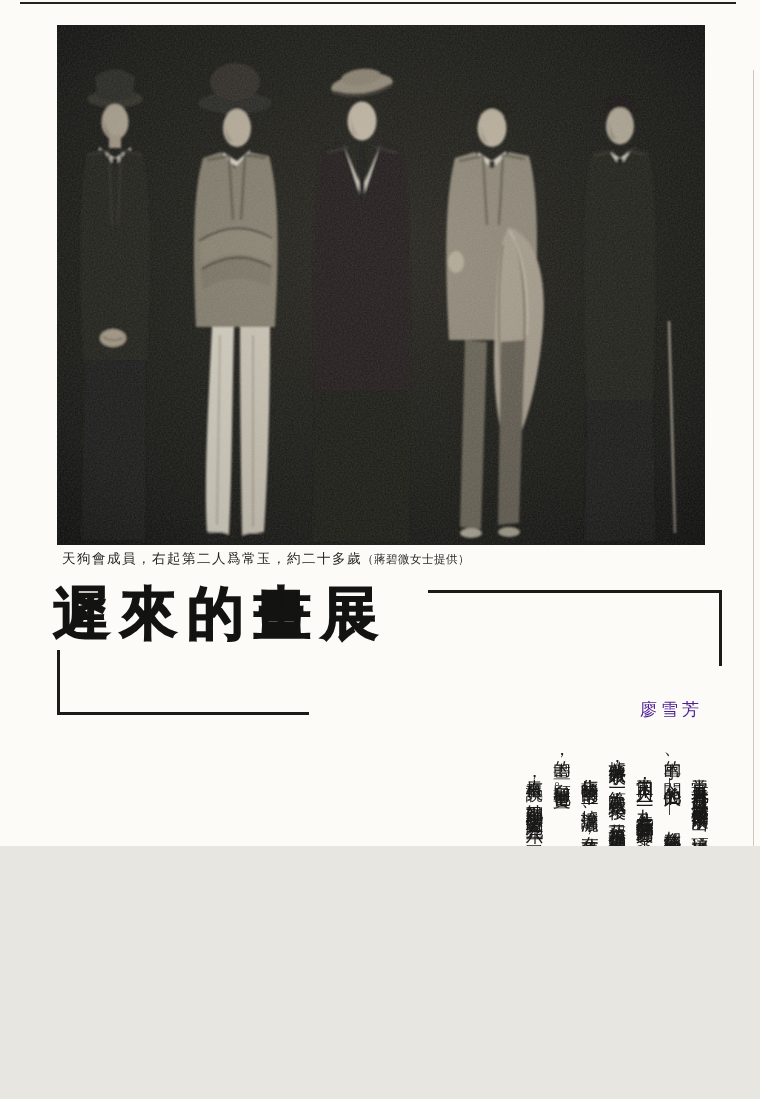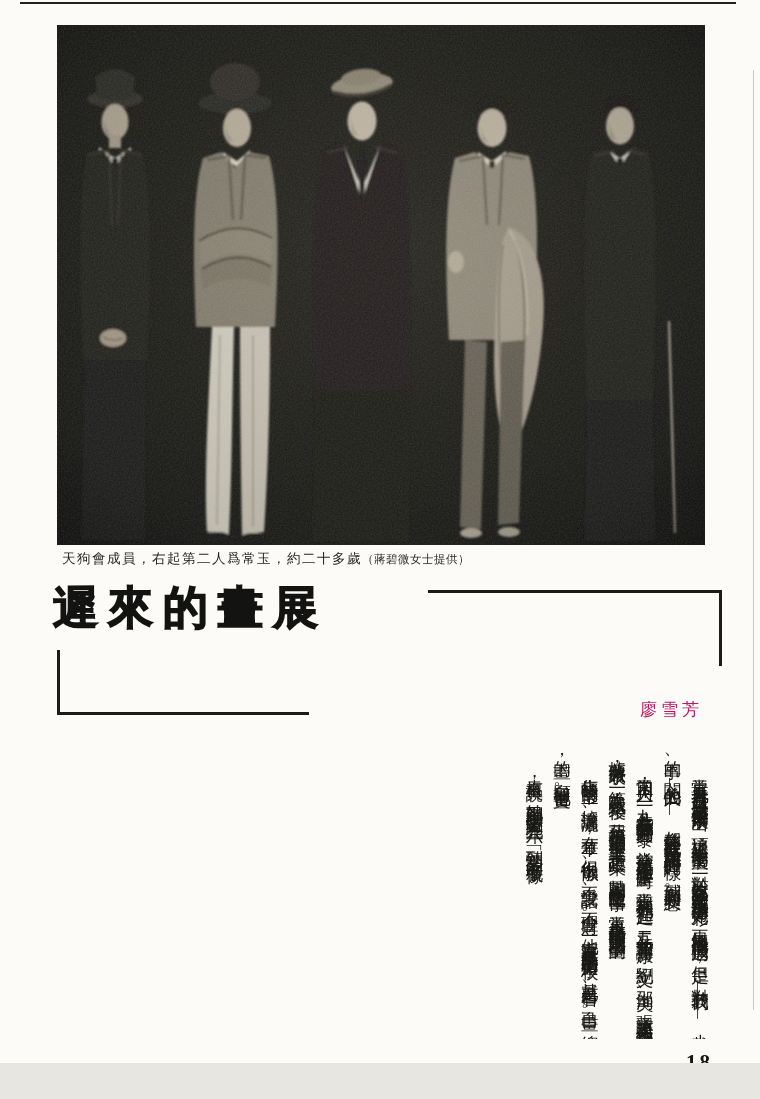--- a/index.html
+++ b/index.html
@@ -1,19 +1,19 @@
 <!DOCTYPE html>
 <html><head>
 <meta charset="utf-8">
 <style>
   * { margin:0; padding:0; box-sizing:border-box; }
   html,body { background:#e8e6e1; }
   .page {
     position:relative;
-    width:760px; height:1063px;
+    width:760px; height:846px;
     background:#fcfbf8;
     overflow:hidden;
     font-family:"Liberation Serif", serif;
     color:#1b1b19;
   }
   .top-rule {
     position:absolute; left:20px; top:2px; width:716px; height:2px;
     background:#22221f;
   }
   .edge-rule {
@@ -28,21 +28,21 @@
   .caption {
     position:absolute; left:62px; top:550px; width:620px;
     font-family:"Liberation Sans", sans-serif;
     font-size:13.5px; letter-spacing:1.5px; color:#1e1e1c;
     white-space:nowrap;
   }
   .caption .credit { font-size:11.5px; letter-spacing:0.5px; color:#2a2a28; }
   .headline-title {
     position:absolute; left:53px; top:584px;
     font-family:"Liberation Sans", sans-serif;
-    font-size:45px; line-height:1.05; font-weight:900;
+    font-size:57px; line-height:1.05; font-weight:900;
     letter-spacing:10px; color:#131311;
     -webkit-text-stroke:1.5px #131311;
     white-space:nowrap;
   }
   .bracket-top {
     position:absolute; left:428px; top:590px; width:294px; height:76px;
     border-top:3px solid #1b1b19; border-right:3px solid #1b1b19;
   }
   .bracket-bottom {
     position:absolute; left:57px; top:650px; width:252px; height:65px;
@@ -51,21 +51,21 @@
   .headline-subtitle {
     position:absolute; left:318px; top:670px;
     font-family:"Liberation Sans", sans-serif;
     font-size:42px; line-height:1.1; font-weight:800;
     letter-spacing:6px; color:#181816;
     -webkit-text-stroke:0.8px #181816;
     white-space:nowrap;
   }
   .author {
     position:absolute; left:640px; top:698px;
-    font-size:17px; letter-spacing:4px; color:#be185d;
+    font-size:17px; letter-spacing:4px; color:#4c1d95;
     white-space:nowrap;
   }
   .article-body {
     position:absolute; left:47px; top:747px; width:666px; height:292px;
     writing-mode:vertical-rl;
     font-size:17.5px; line-height:27.6px; letter-spacing:1.7px;
     color:#191917;
     overflow:hidden;
   }
   .article-body p { margin:0; text-indent:1em; }

